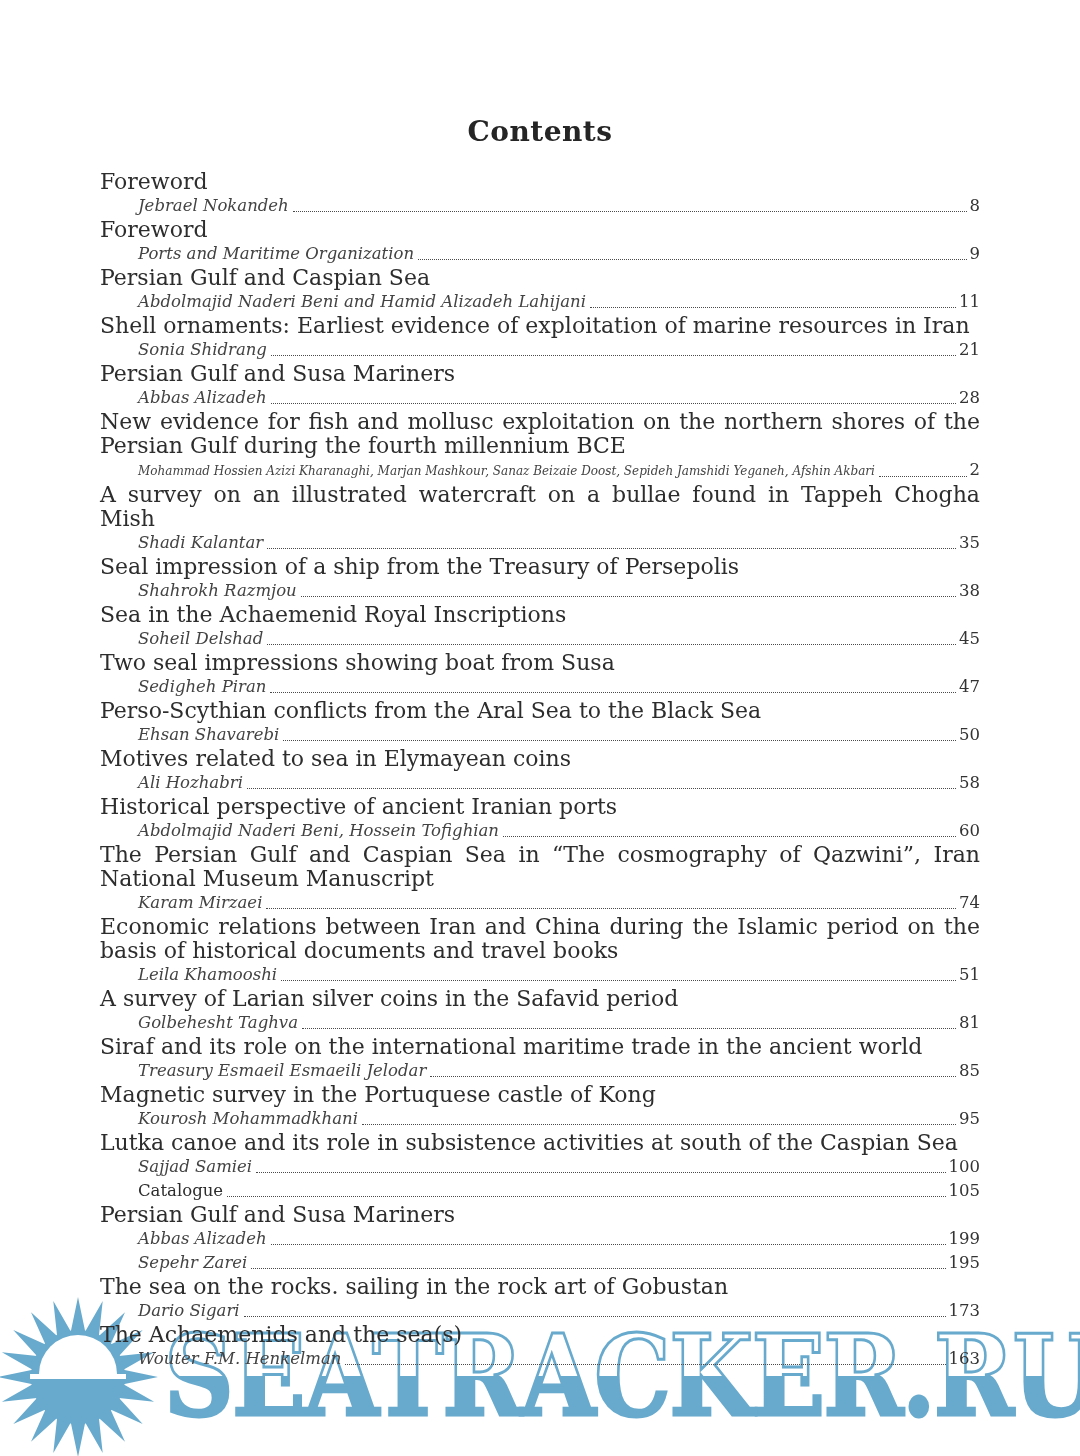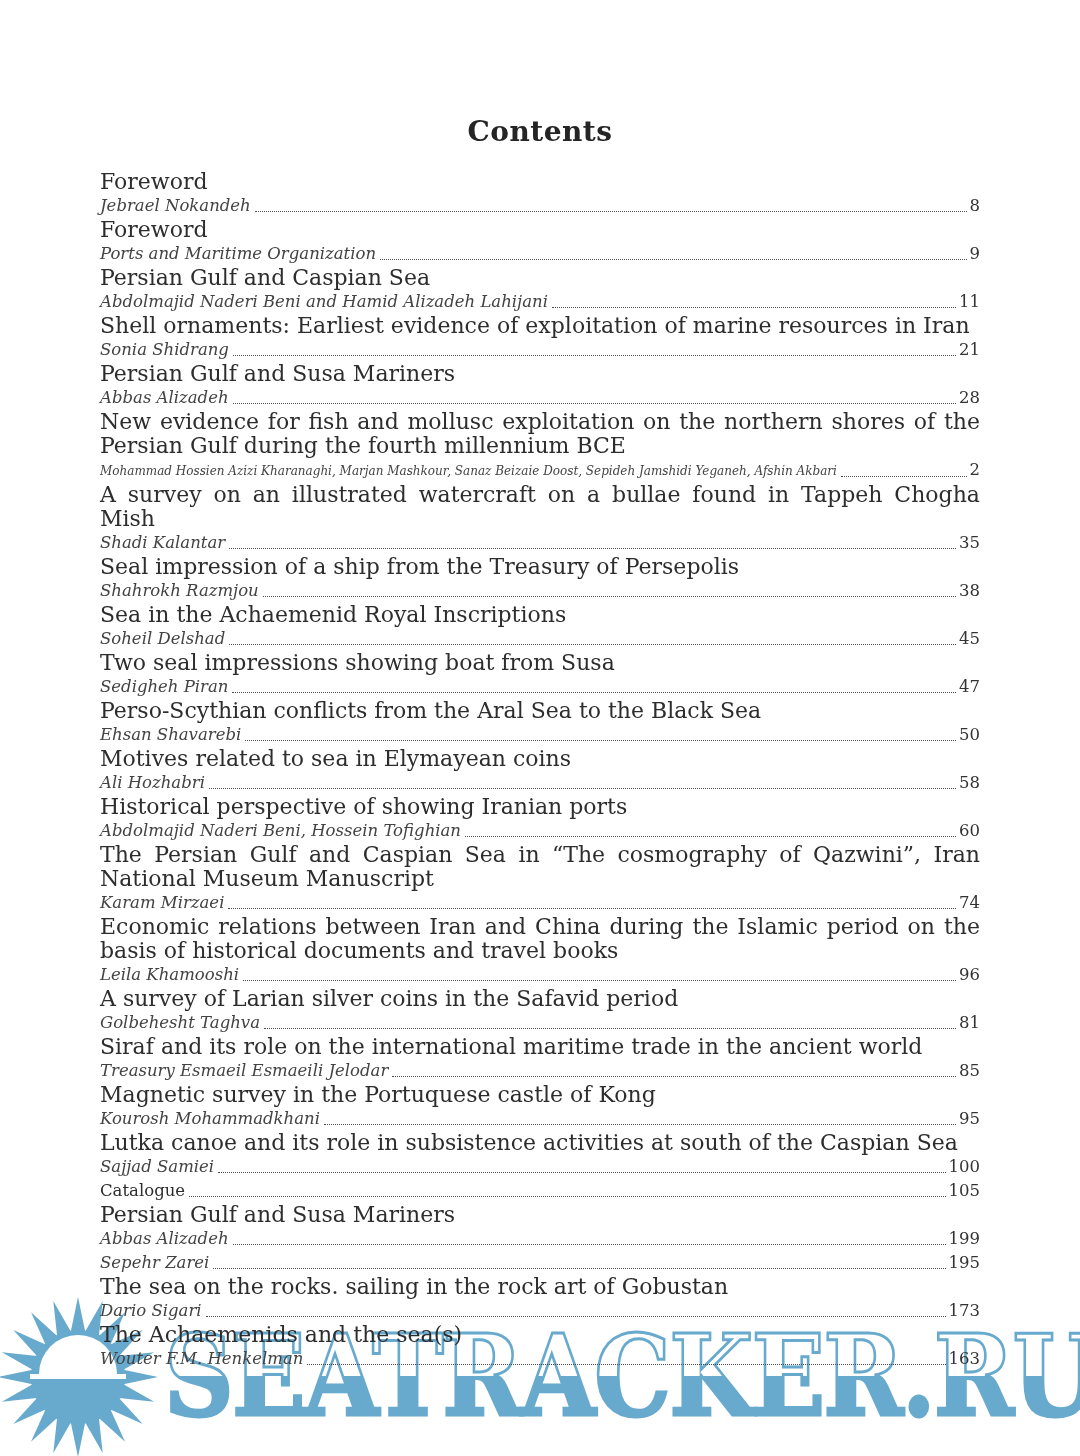--- a/index.html
+++ b/index.html
@@ -40,20 +40,21 @@
     display: flex;
     align-items: baseline;
     line-height: 24px;
     font-size: 16.5px;
   }
   .author {
     font-style: italic;
     color: #434343;
     white-space: nowrap;
     flex: 0 0 auto;
+    margin-left: 38px;
   }
   .author.compact { font-size: 12px; }
   .author.title-inline { font-style: normal; color: #2d2d2d; }
   .leader {
     flex: 1 1 auto;
     min-width: 8px;
     margin: 0 3px 0 4px;
     border-bottom: 1.5px dotted #4a4a4a;
     align-self: flex-end;
     height: 0;
@@ -223,21 +224,21 @@
   <div class="entry">
     <div class="entry-title">Motives related to sea in Elymayean coins</div>
     <div class="author-line">
       <span class="author">Ali Hozhabri</span>
       <span class="leader"></span>
       <span class="pagenum">58</span>
     </div>
   </div>
 
   <div class="entry">
-    <div class="entry-title">Historical perspective of showing Iranian ports</div>
+    <div class="entry-title">Historical perspective of ancient Iranian ports</div>
     <div class="author-line">
       <span class="author">Abdolmajid Naderi Beni, Hossein Tofighian</span>
       <span class="leader"></span>
       <span class="pagenum">60</span>
     </div>
   </div>
 
   <div class="entry">
     <div class="entry-title">The Persian Gulf and Caspian Sea in “The cosmography of Qazwini”, Iran National Museum Manuscript</div>
     <div class="author-line">
@@ -245,21 +246,21 @@
       <span class="leader"></span>
       <span class="pagenum">74</span>
     </div>
   </div>
 
   <div class="entry">
     <div class="entry-title">Economic relations between Iran and China during the Islamic period on the basis of historical documents and travel books</div>
     <div class="author-line">
       <span class="author">Leila Khamooshi</span>
       <span class="leader"></span>
-      <span class="pagenum">96</span>
+      <span class="pagenum">51</span>
     </div>
   </div>
 
   <div class="entry">
     <div class="entry-title">A survey of Larian silver coins in the Safavid period</div>
     <div class="author-line">
       <span class="author">Golbehesht Taghva</span>
       <span class="leader"></span>
       <span class="pagenum">81</span>
     </div>

